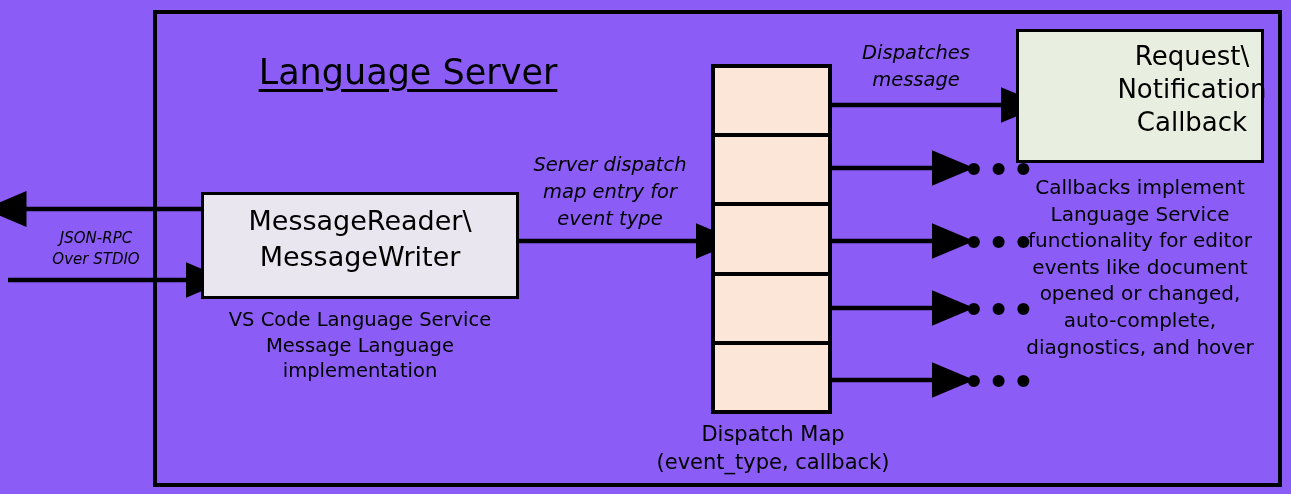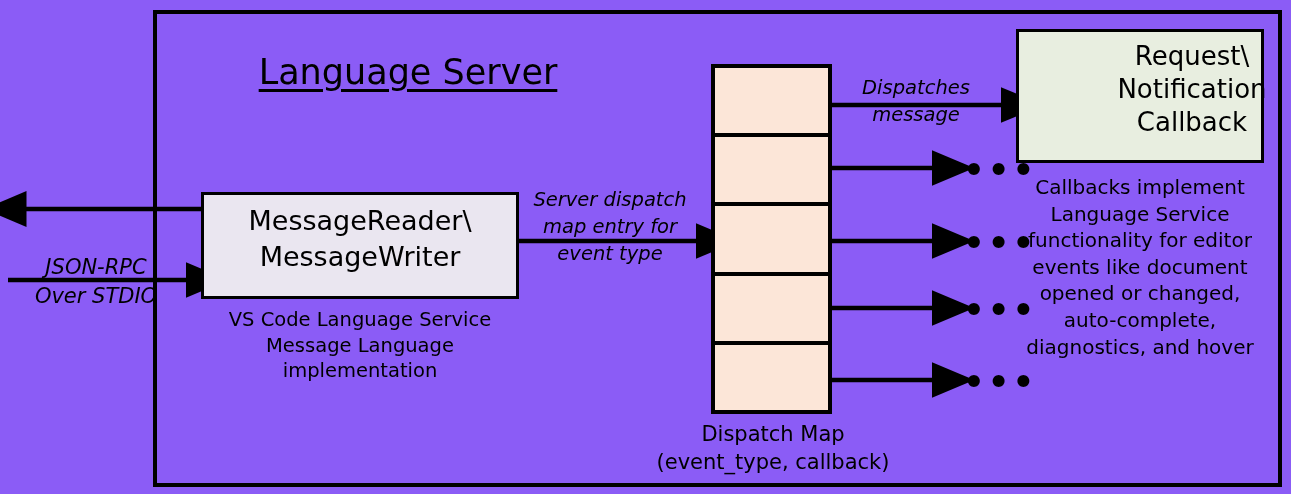--- a/index.html
+++ b/index.html
@@ -21,21 +21,21 @@
     width: 1291px;
     height: 494px;
   }
   .txt {
     position: absolute;
     text-align: center;
     color: #000000;
     line-height: 1.18;
     white-space: pre-line;
   }
-  .italic { font-style: italic; margin-top: 35px; }
+  .italic { font-style: italic; }
 
   
   #server-box {
     position: absolute;
     left: 153px; top: 10px;
     width: 1129px; height: 477px;
     border: 4px solid #000000;
     box-sizing: border-box;
     background: transparent;
   }
@@ -65,23 +65,23 @@
   }
   #reader-caption {
     left: 186px; top: 307px;
     width: 348px;
     font-size: 19.5px;
     line-height: 1.32;
   }
 
   
   #jsonrpc-label {
-    left: 16px; top: 218px;
+    left: 16px; top: 228px;
     width: 160px;
-    font-size: 21px;
+    font-size: 15px;
     line-height: 1.38;
   }
   #lookup-label {
     left: 520px; top: 152px;
     width: 180px;
     font-size: 19.5px;
     line-height: 1.38;
   }
   #dispatches-label {
     left: 836px; top: 40px;

